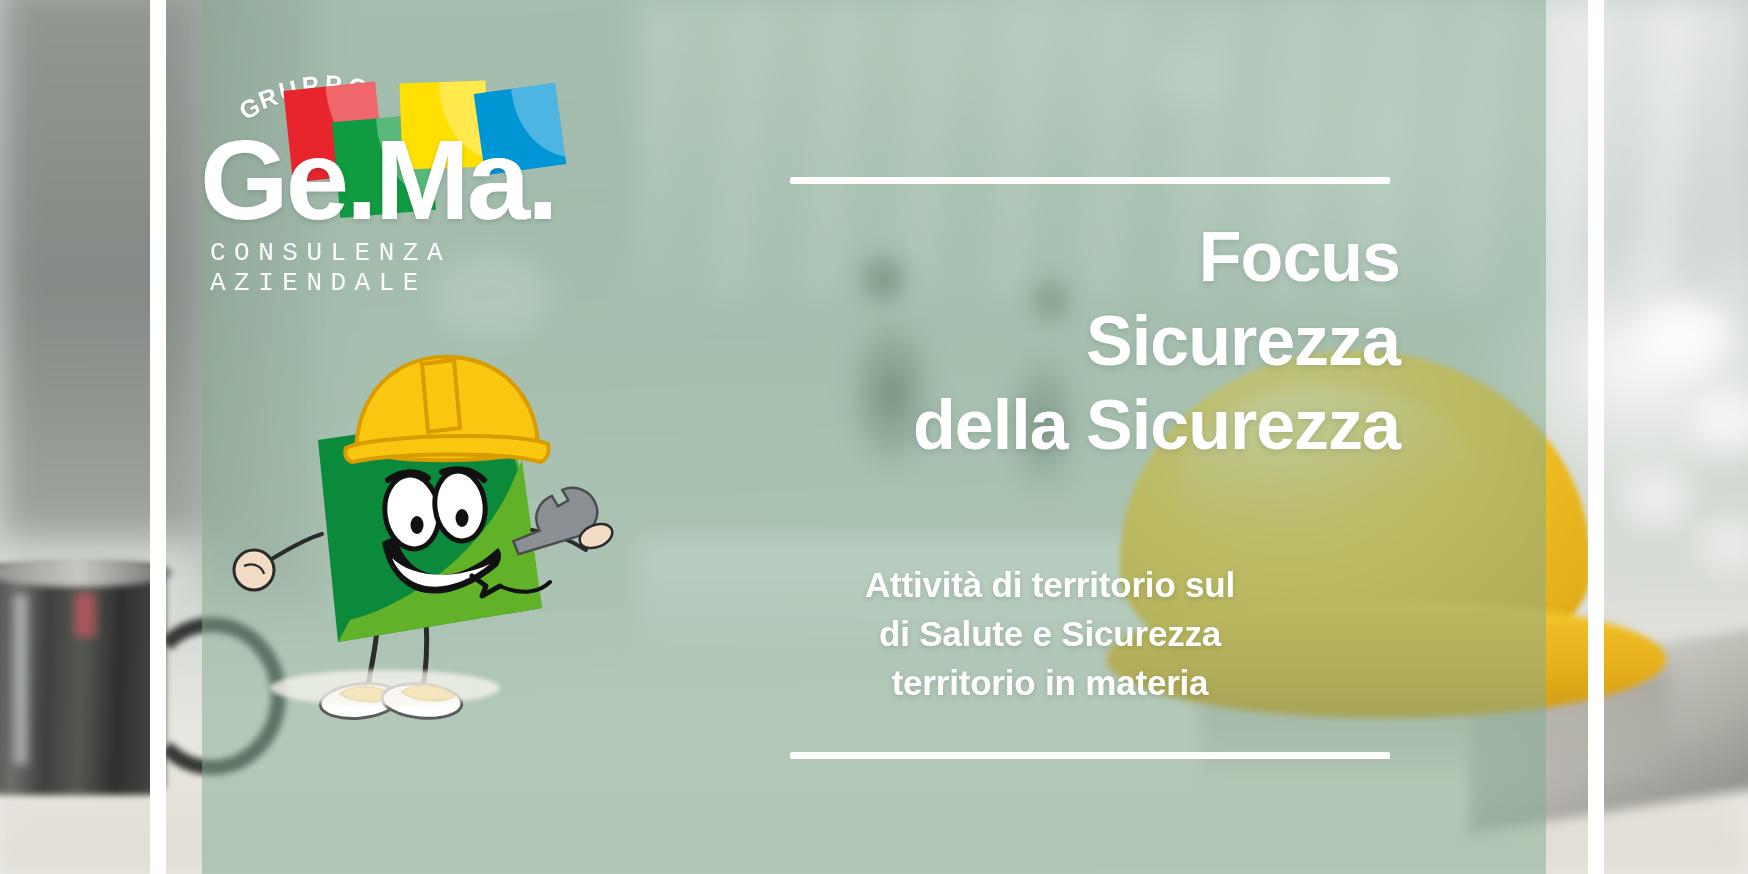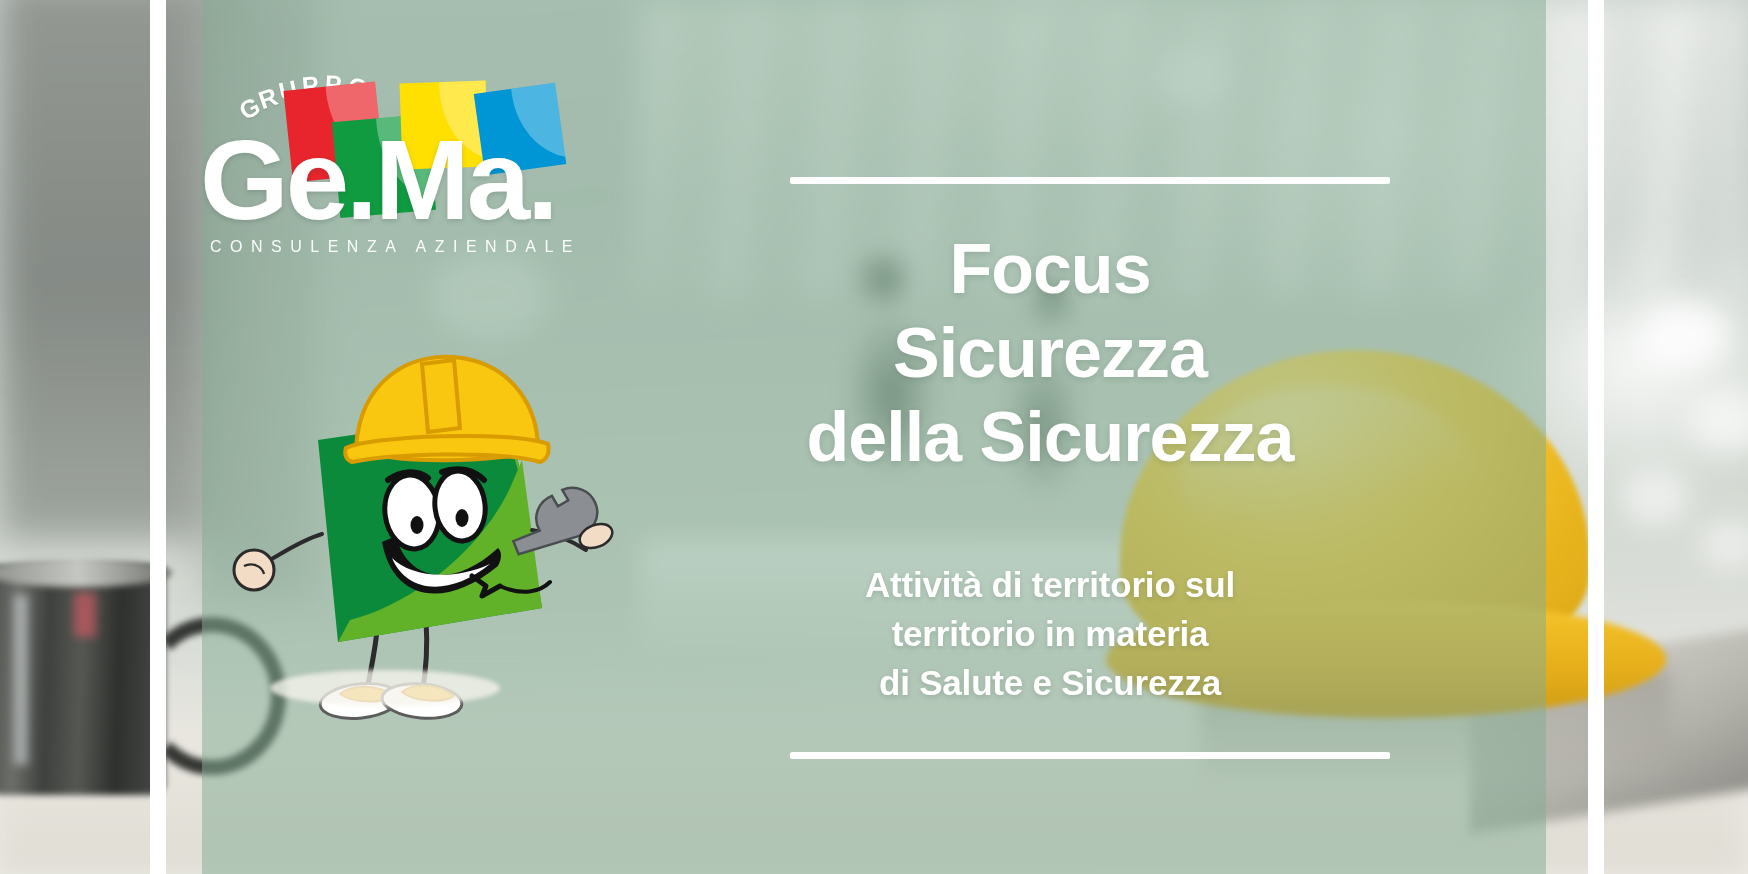--- a/index.html
+++ b/index.html
@@ -131,39 +131,40 @@
     background:rgba(255,255,255,.30);
     clip-path:ellipse(72% 88% at 118% 6%);
   }
   .gema{
     position:absolute;left:4px;top:60px;width:420px;height:120px;
     color:#fff;font-size:114px;font-weight:700;line-height:120px;letter-spacing:-3px;
     text-shadow:0 2px 5px rgba(40,60,48,.20);
   }
   .consul{
     position:absolute;left:14px;top:178px;
-    color:#fff;font-size:16px;font-weight:400;letter-spacing:8.5px;
+    color:#fff;font-size:26px;font-weight:400;letter-spacing:8.5px;
     opacity:.97;
+    font-family:Liberation Mono, monospace;
   }
 
   
   .mascot{position:absolute;left:210px;top:320px;width:420px;height:420px;}
   .m-shadow{
     position:absolute;left:60px;top:350px;width:230px;height:36px;border-radius:50%;
     background:rgba(246,244,236,.78);filter:blur(2px);
   }
 
   
   .rule{position:absolute;left:790px;height:7px;width:600px;background:#fff;border-radius:2px;}
   .rule-top{top:177px;}
   .rule-bot{top:752px;}
   .title{
     position:absolute;left:700px;top:215px;width:700px;
-    text-align:center;color:#fff;font-weight:900;font-size:70px;line-height:1.20;
-    letter-spacing:-1px;text-shadow:0 2px 6px rgba(40,60,48,.16);margin-top:12px;
+    text-align:right;color:#fff;font-weight:900;font-size:70px;line-height:1.20;
+    letter-spacing:-1px;text-shadow:0 2px 6px rgba(40,60,48,.16);
   }
   .subtitle{
     position:absolute;left:700px;top:560px;width:700px;
     text-align:center;color:#fff;font-weight:700;font-size:35px;line-height:1.40;
     letter-spacing:-0.2px;text-shadow:0 2px 5px rgba(40,60,48,.18);
   }
 </style>
 </head>
 <body>
 
@@ -292,18 +293,18 @@
   <div class="rule rule-top"></div>
 
   <div class="title">
     <div>Focus</div>
     <div>Sicurezza</div>
     <div>della Sicurezza</div>
   </div>
 
   <div class="subtitle">
     <div>Attività di territorio sul</div>
+    <div>di Salute e Sicurezza</div>
     <div>territorio in materia</div>
-    <div>di Salute e Sicurezza</div>
   </div>
 
   <div class="rule rule-bot"></div>
 </div>
 
 </body></html>

